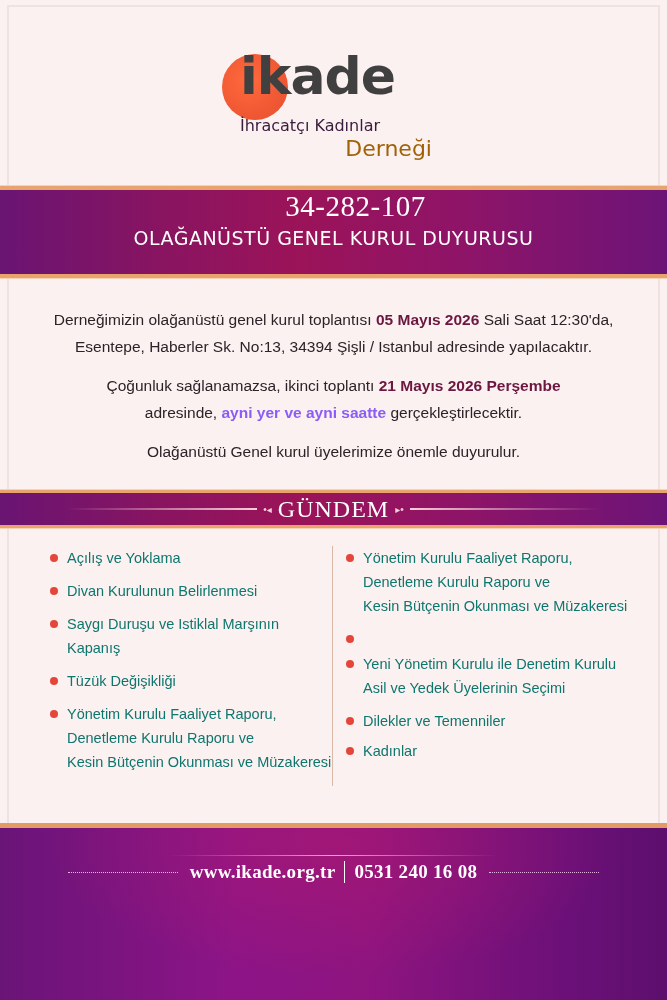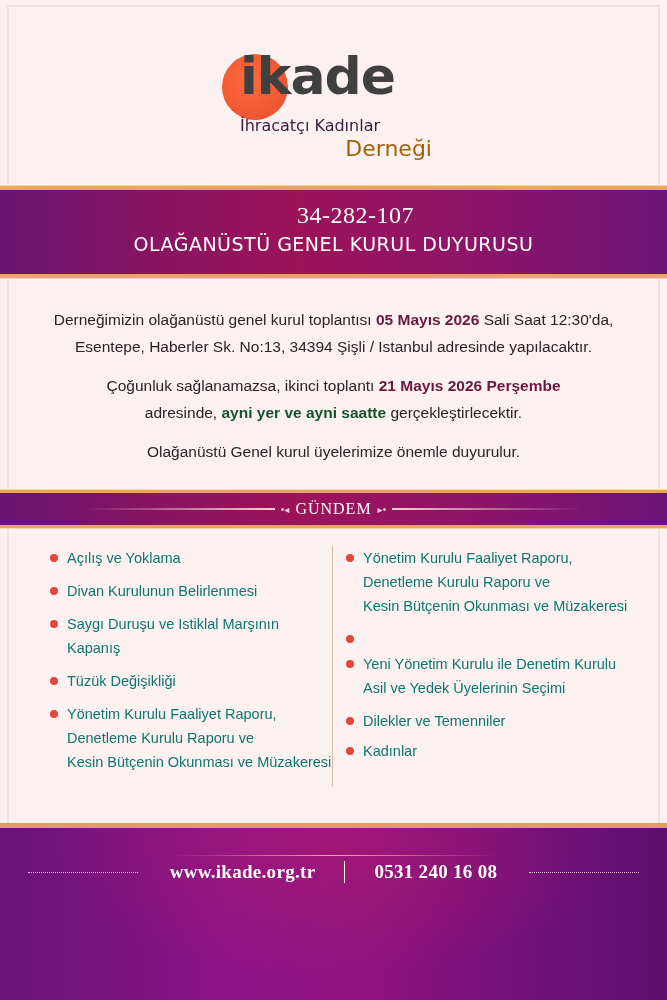--- a/index.html
+++ b/index.html
@@ -37,58 +37,58 @@
   
   .band {
     position: absolute; left: 0; right: 0;
     background: linear-gradient(90deg, #6a1473 0%, #8a1460 25%, #9b1359 45%, #8e1468 70%, #6d1478 100%);
     border-top: 4px solid #e9a46d; border-bottom: 4px solid #e9a46d;
     box-shadow: 0 0 0 1px #f6d3b5;
     text-align: center; color: #fff;
   }
   .title-band { top: 186px; height: 92px; }
   .title-code {
-    font-family: "Liberation Serif", serif; font-size: 24px; margin-top: 12px; letter-spacing: 0.5px; padding-left: 44px;
+    font-family: "Liberation Serif", serif; font-size: 29px; letter-spacing: 0.5px; padding-left: 44px;
   }
   .title-main {
     font-family: "DejaVu Sans", sans-serif; font-size: 19px; margin-top: 4px; letter-spacing: 0.5px; font-weight: 500;
   }
   
   .intro { position: absolute; left: 20px; right: 20px; top: 306px; text-align: center; font-size: 15.5px; color: #2d2228; }
   .intro p { line-height: 27px; }
   .intro .gap { height: 12px; }
   .em { color: #6b1740; font-weight: bold; }
-  .bold { color: #14532d; font-weight: bold; }
+  .bold { color: #8b5cf6; font-weight: bold; }
   
   .gundem-band { top: 490px; height: 38px; border-top-width: 3px; border-bottom-width: 3px; }
   .gundem-inner { display: flex; align-items: center; justify-content: center; height: 100%; }
   .gline { height: 2px; width: 190px; background: linear-gradient(90deg, rgba(255,220,220,0), #f4cfd8); }
   .gline.r { background: linear-gradient(90deg, #f4cfd8, rgba(255,220,220,0)); }
   .gdeco { color: #f4cfd8; font-size: 10px; margin: 0 6px; }
-  .gundem-label { font-family: "Liberation Serif", serif; font-size: 16px; letter-spacing: 1px; }
+  .gundem-label { font-family: "Liberation Serif", serif; font-size: 24px; letter-spacing: 1px; }
   
   .agenda { position: absolute; top: 546px; left: 0; right: 0; height: 260px; }
   .col { position: absolute; top: 0; }
   .col.left { left: 50px; width: 282px; }
   .col.right { left: 346px; width: 300px; }
   .divider { position: absolute; left: 332px; top: 0; width: 1px; height: 240px; background: #d9b9a8; }
   .item { display: flex; font-size: 14.5px; line-height: 24px; color: #0f766e; }
   .bullet { width: 8px; height: 8px; border-radius: 50%; background: #e4463a; margin-top: 8px; margin-right: 9px; flex: 0 0 8px; }
   .lines span { display: block; }
   
   .footer-band {
     position: absolute; left: 0; right: 0; top: 823px; bottom: 0;
     border-top: 5px solid #e49a63;
     background:
       radial-gradient(ellipse at 50% 10%, rgba(175,25,110,0.55), rgba(0,0,0,0) 60%),
       linear-gradient(90deg, #6a1478 0%, #8d1487 35%, #8e1480 55%, #6b1078 85%, #5d0f6d 100%);
     color: #fff;
   }
   .footer-glow { position: absolute; left: 170px; right: 170px; top: 27px; height: 1px; background: linear-gradient(90deg, rgba(255,200,200,0), #f7a3a3, rgba(255,200,200,0)); }
-  .footer-row { position: absolute; top: 33px; left: 0; right: 0; display: flex; align-items: center; justify-content: center; gap: 20px; }
+  .footer-row { position: absolute; top: 33px; left: 0; right: 0; display: flex; align-items: center; justify-content: center; }
   .fdots { width: 110px; border-top: 1px dotted #e7b6e0; margin: 0 12px; }
   .footer-text { font-family: "Liberation Serif", serif; font-size: 19px; font-weight: bold; letter-spacing: 0.3px; }
   .fsep { display: inline-block; width: 1px; height: 22px; background: #fff; margin: 0 9px; vertical-align: middle; }
 </style>
 </head>
 <body>
 
 <div class="frame"></div>
 
 <div class="logo">

